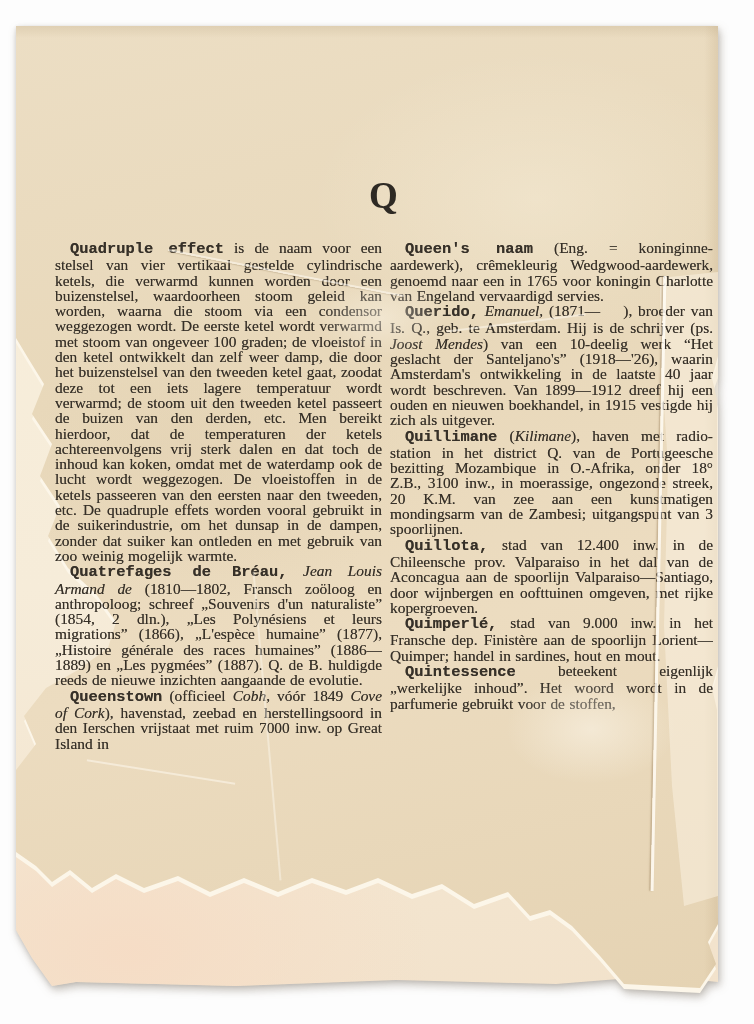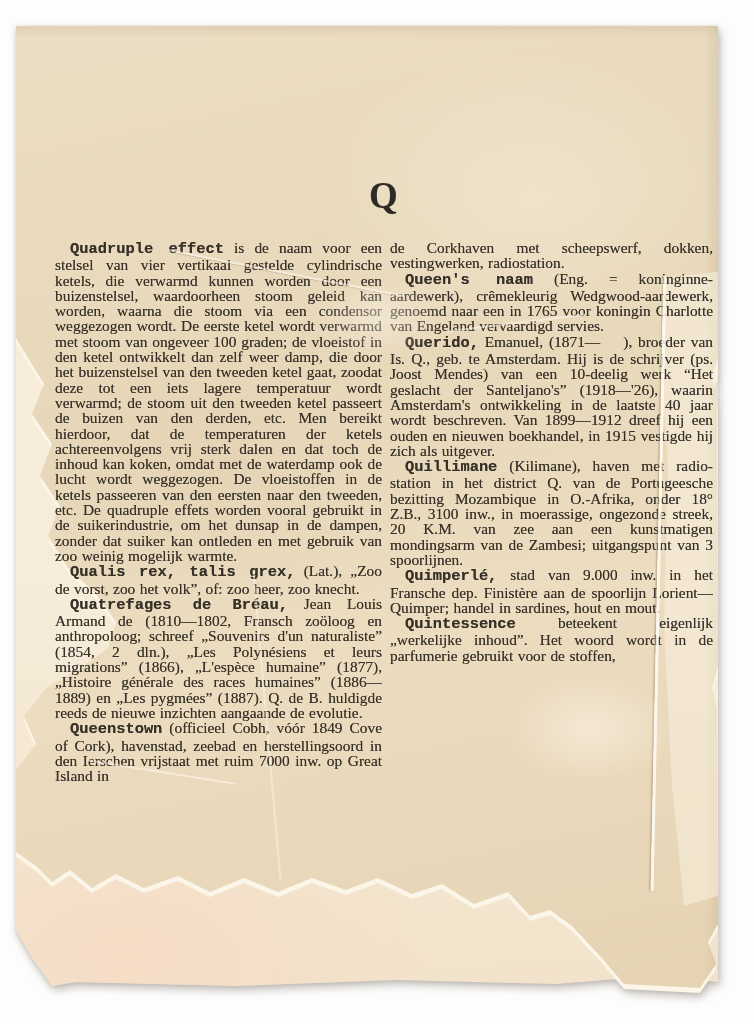--- a/index.html
+++ b/index.html
@@ -61,21 +61,21 @@
 
   
   .content{position:absolute;left:39px;top:214px;width:658px;display:flex;gap:8px;
     color:var(--ink);font-size:15.4px;line-height:15.3px;text-align:justify;
     text-shadow:0 0 .5px rgba(54,48,40,0.65);word-spacing:0.04em;}
   .col{width:327px;}
   .col+.col{width:323px;}
   p.entry{margin:0;text-indent:15px;hyphens:none;}
   p.entry.cont{text-indent:0;}
   .seg-bold{font-weight:bold;font-family:Liberation Mono, monospace;}
-  .seg-italic{}
+  .seg-italic{font-style:italic;}
   .seg-normal{font-weight:normal;font-style:normal;}
 
   
   .crease{position:absolute;pointer-events:none;}
   .c1{left:641px;top:250px;width:3px;height:615px;background:rgba(255,252,244,0.85);
       box-shadow:-1.5px 0 1.5px rgba(150,125,88,0.45);transform:rotate(1.2deg);}
   .c2{left:150px;top:246px;width:240px;height:2px;background:rgba(255,252,244,0.55);
       box-shadow:0 1px 1px rgba(150,125,88,0.3);transform:rotate(11deg);}
   .c3{left:70px;top:745px;width:150px;height:2px;background:rgba(255,252,244,0.5);transform:rotate(9deg);}
   .c4{left:250px;top:545px;width:2px;height:310px;background:rgba(255,252,244,0.4);transform:rotate(-5deg);}
@@ -91,29 +91,28 @@
     <div class="sheet-under"></div>
     <div class="tear-fiber"></div>
     <div class="sheet-top"></div>
     <div class="light-strip"></div>
 
     <div class="q-letter">Q</div>
 
     <div class="content">
       <div class="col">
           <p class="entry"><span class="seg-bold">Quadruple effect</span><span class="seg-normal"> is de naam voor een stelsel van vier vertikaal gestelde cylindrische ketels, die verwarmd kunnen worden door een buizenstelsel, waardoorheen stoom geleid kan worden, waarna die stoom via een condensor weggezogen wordt. De eerste ketel wordt verwarmd met stoom van ongeveer 100 graden; de vloeistof in den ketel ontwikkelt dan zelf weer damp, die door het buizenstelsel van den tweeden ketel gaat, zoodat deze tot een iets lagere temperatuur wordt verwarmd; de stoom uit den tweeden ketel passeert de buizen van den derden, etc. Men bereikt hierdoor, dat de temperaturen der ketels achtereenvolgens vrij sterk dalen en dat toch de inhoud kan koken, omdat met de waterdamp ook de lucht wordt weggezogen. De vloeistoffen in de ketels passeeren van den eersten naar den tweeden, etc. De quadruple effets worden vooral gebruikt in de suikerindustrie, om het dunsap in de dampen, zonder dat suiker kan ontleden en met gebruik van zoo weinig mogelijk warmte.</span></p>
-          <p class="entry"><span class="seg-bold">Qualis rex, talis grex,</span><span class="seg-normal"> (Lat.), „Zoo de vorst, zoo het volk”, of: zoo heer, zoo knecht.</span></p>
           <p class="entry"><span class="seg-bold">Quatrefages de Bréau,</span><span class="seg-italic"> Jean Louis Armand de</span><span class="seg-normal"> (1810—1802, Fransch zoöloog en anthropoloog; schreef „Souvenirs d'un naturaliste” (1854, 2 dln.), „Les Polynésiens et leurs migrations” (1866), „L'espèce humaine” (1877), „Histoire générale des races humaines” (1886—1889) en „Les pygmées” (1887). Q. de B. huldigde reeds de nieuwe inzichten aangaande de evolutie.</span></p>
           <p class="entry"><span class="seg-bold">Queenstown</span><span class="seg-normal"> (officieel </span><span class="seg-italic">Cobh</span><span class="seg-normal">, vóór 1849 </span><span class="seg-italic">Cove of Cork</span><span class="seg-normal">), havenstad, zeebad en herstellingsoord in den Ierschen vrijstaat met ruim 7000 inw. op Great Island in</span></p>
         </div>
       <div class="col">
-          <p class="entry cont"><span class="seg-normal">de Corkhaven met scheepswerf, dokken, vestingwerken, radiostation.</span></p>
           <p class="entry"><span class="seg-bold">Queen's naam</span><span class="seg-normal"> (Eng. = koninginne-aardewerk), crêmekleurig Wedgwood-aardewerk, genoemd naar een in 1765 voor koningin Charlotte van Engeland vervaardigd servies.</span></p>
           <p class="entry"><span class="seg-bold">Querido,</span><span class="seg-italic"> Emanuel,</span><span class="seg-normal"> (1871—&nbsp;&nbsp;&nbsp;&nbsp;), broeder van Is. Q., geb. te Amsterdam. Hij is de schrijver (ps. </span><span class="seg-italic">Joost Mendes</span><span class="seg-normal">) van een 10-deelig werk “Het geslacht der Santeljano's” (1918—'26), waarin Amsterdam's ontwikkeling in de laatste 40 jaar wordt beschreven. Van 1899—1912 dreef hij een ouden en nieuwen boekhandel, in 1915 vestigde hij zich als uitgever.</span></p>
           <p class="entry"><span class="seg-bold">Quillimane</span><span class="seg-normal"> (</span><span class="seg-italic">Kilimane</span><span class="seg-normal">), haven met radio-station in het district Q. van de Portugeesche bezitting Mozambique in O.-Afrika, onder 18° Z.B., 3100 inw., in moerassige, ongezonde streek, 20 K.M. van zee aan een kunstmatigen mondingsarm van de Zambesi; uitgangspunt van 3 spoorlijnen.</span></p>
+          <p class="entry"><span class="seg-bold">Quillota,</span><span class="seg-normal"> stad van 12.400 inw. in de Chileensche prov. Valparaiso in het dal van de Aconcagua aan de spoorlijn Valparaiso—Santiago, door wijnbergen en oofttuinen omgeven, met rijke kopergroeven.</span></p>
           <p class="entry"><span class="seg-bold">Quimperlé,</span><span class="seg-normal"> stad van 9.000 inw. in het Fransche dep. Finistère aan de spoorlijn Lorient—Quimper; handel in sardines, hout en mout.</span></p>
           <p class="entry"><span class="seg-bold">Quintessence</span><span class="seg-normal"> beteekent eigenlijk „werkelijke inhoud”. Het woord wordt in de parfumerie gebruikt voor de stoffen,</span></p>
         </div>
     </div>
 
     <div class="crease c1"></div>
     <div class="crease c2"></div>
     <div class="crease c3"></div>
     <div class="crease c4"></div>
     <div class="crease c5"></div>

